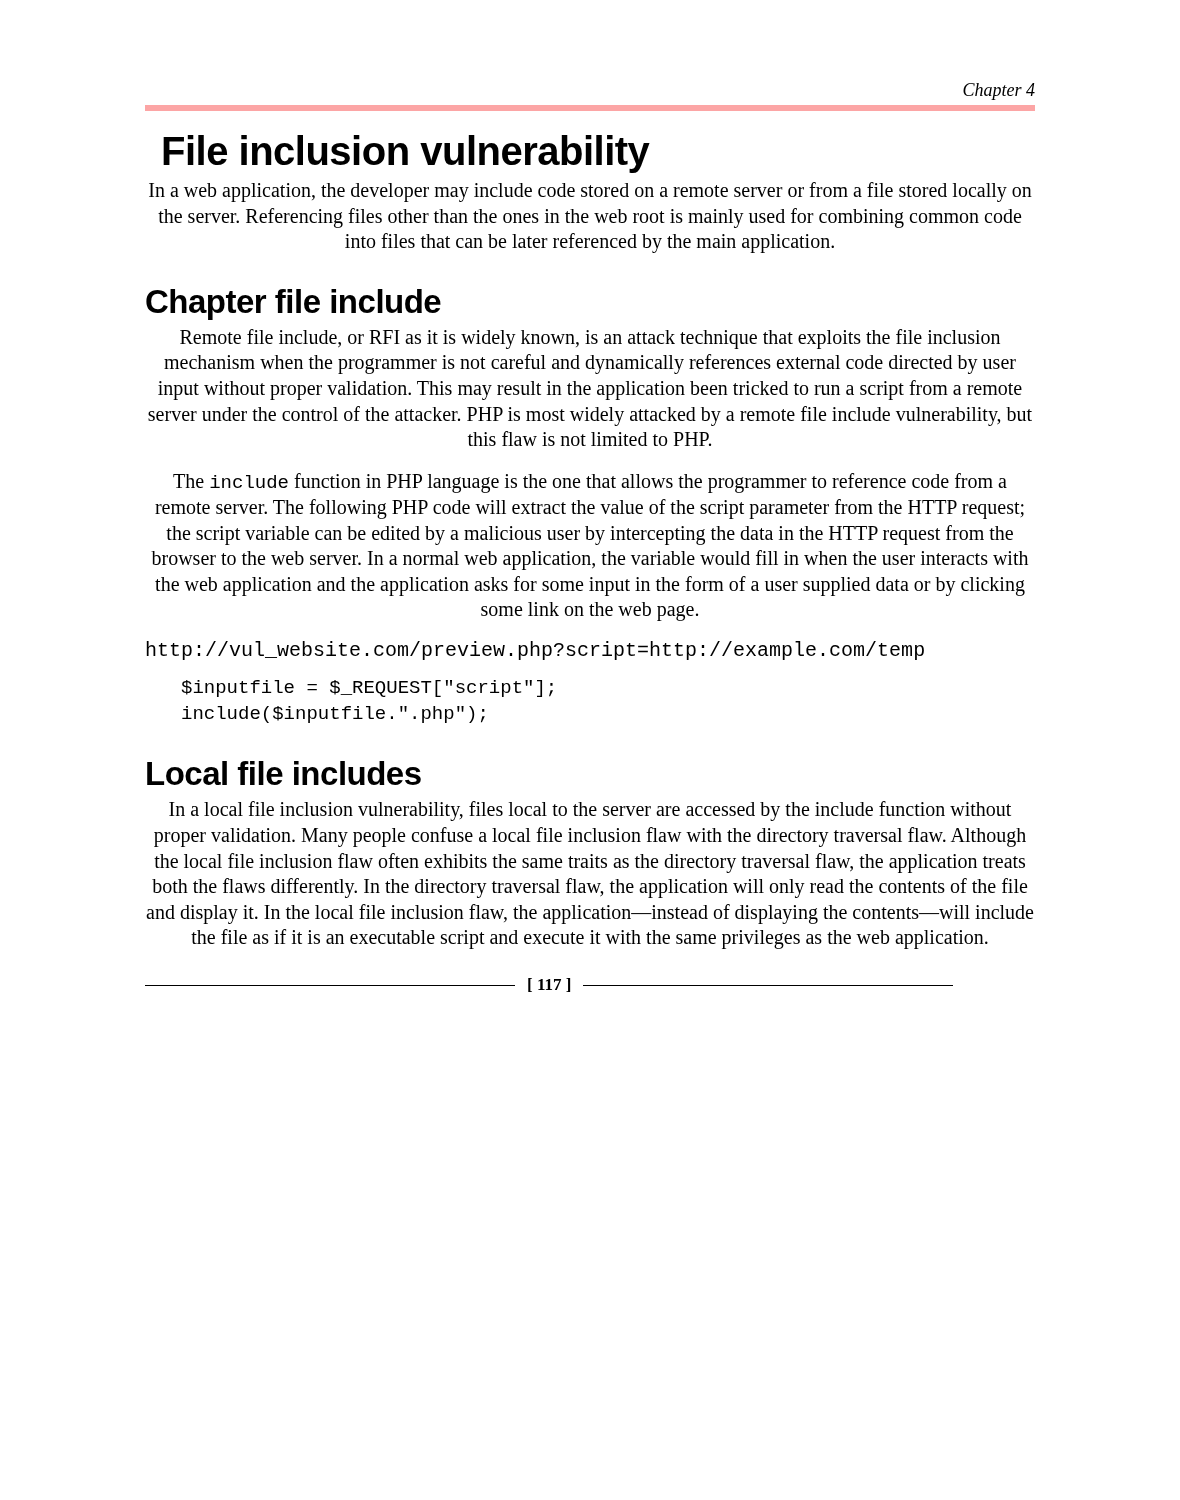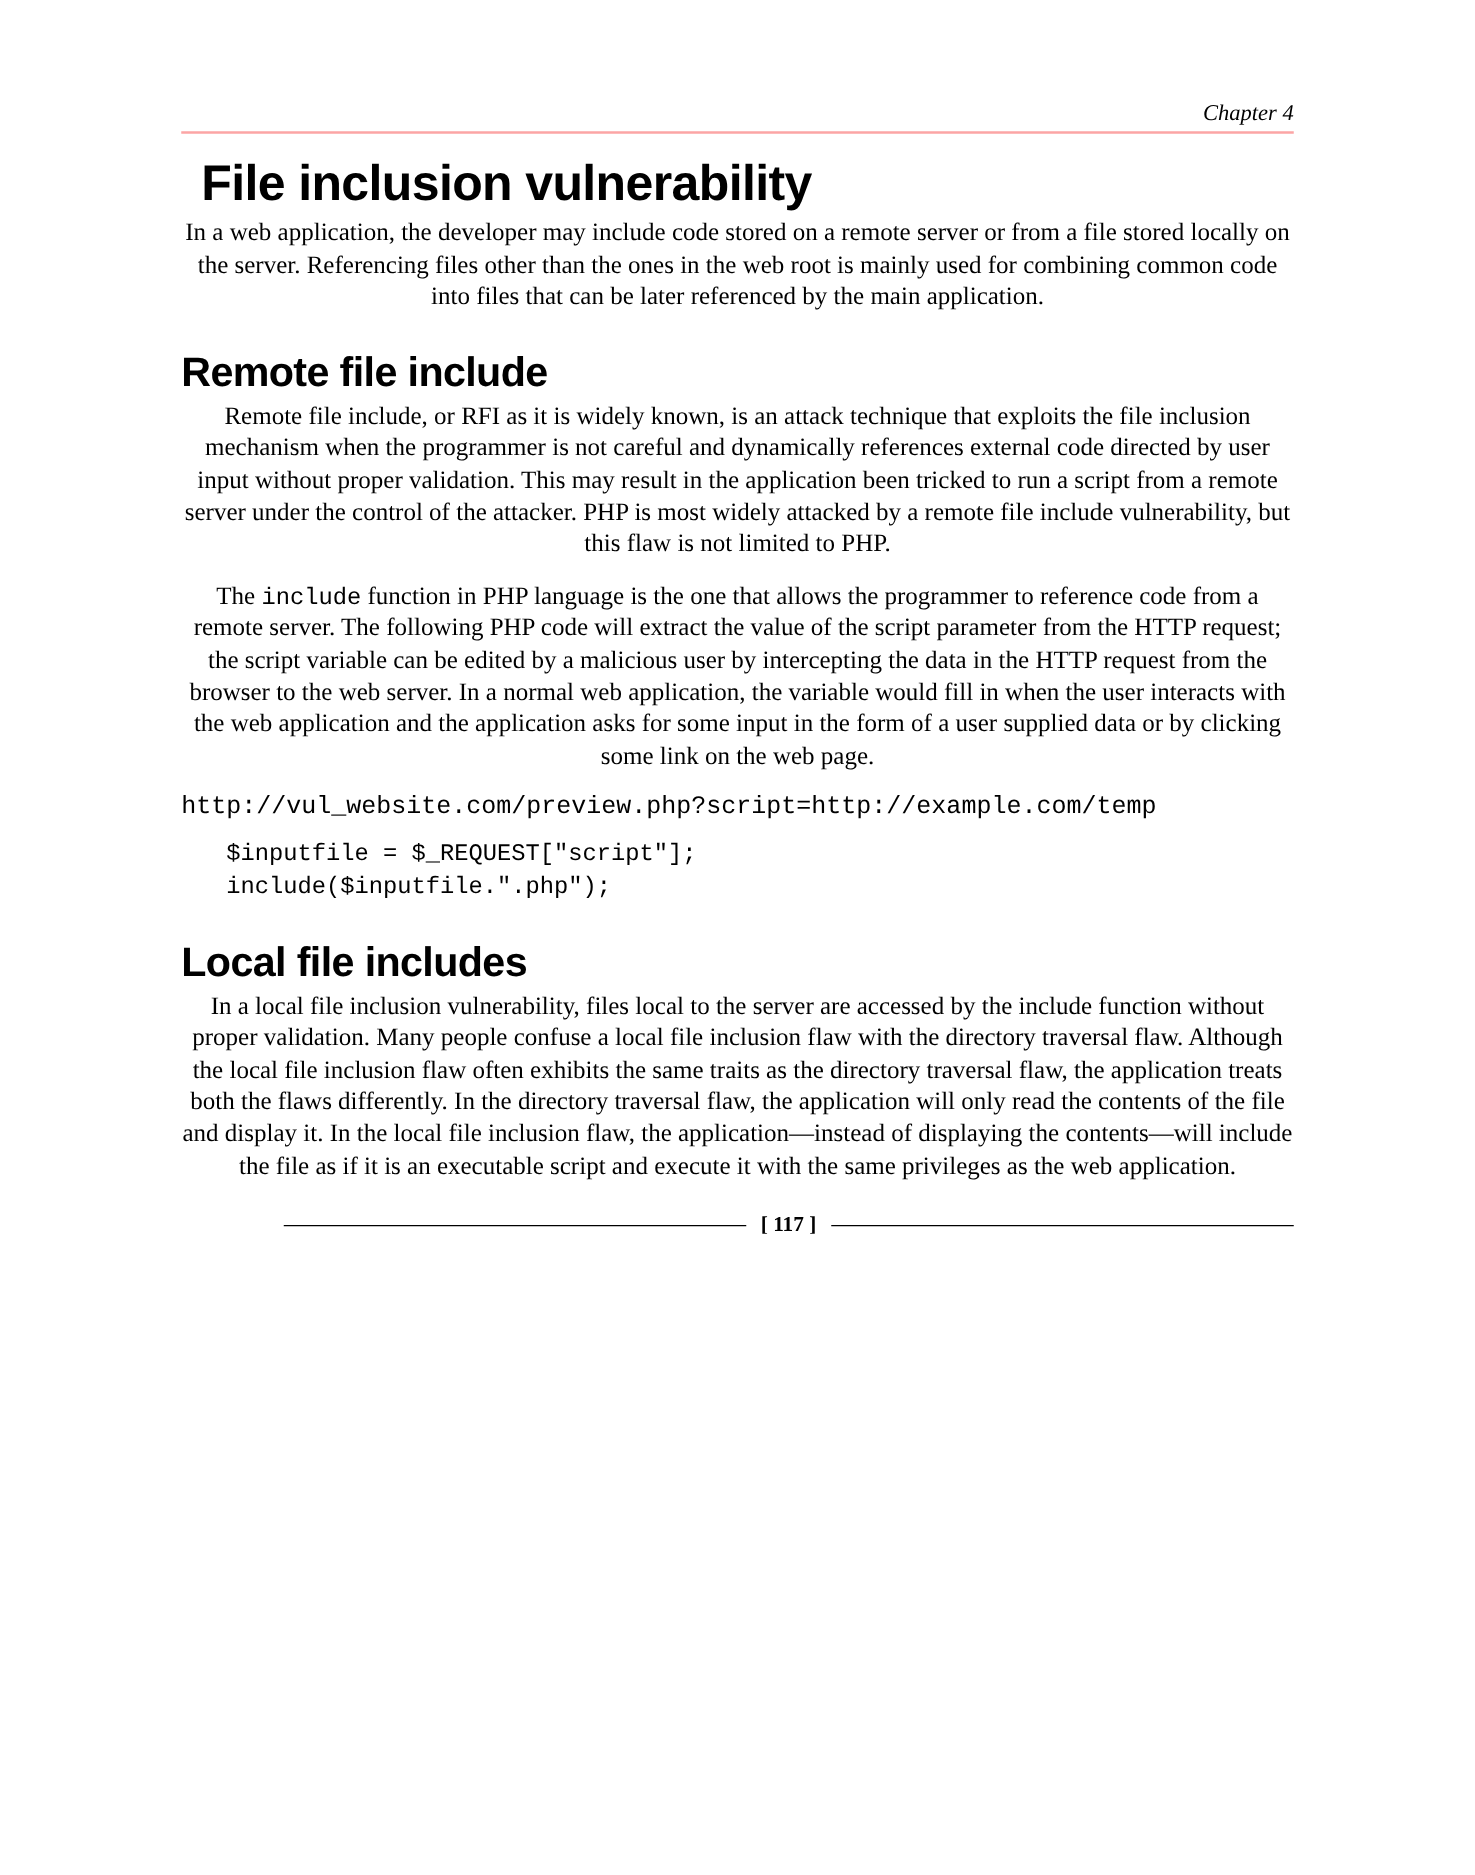--- a/index.html
+++ b/index.html
@@ -13,21 +13,21 @@
     position: relative;
   }
   .page {
     padding: 80px 145px 40px 145px;
   }
   .chapter-label {
     text-align: right;
     font-style: italic;
     font-size: 18px;
     margin-bottom: 6px;
-    border-bottom: 2px solid #fca5a5;
+    border-bottom: 6px solid #fca5a5;
     padding-bottom: 4px;
   }
   h1 {
     font-family: Arial, Helvetica, sans-serif;
     font-weight: bold;
     font-size: 40px;
     margin: 18px 0 4px 16px;
     letter-spacing: -0.5px;
   }
   h2 {
@@ -54,21 +54,21 @@
     margin: 6px 0 14px 0;
   }
   .code-block {
     font-family: "Courier New", Courier, monospace;
     font-size: 19px;
     white-space: pre;
     margin: 6px 0 6px 36px;
     line-height: 1.35;
   }
   .footer {
-    text-align: right;
+    text-align: left;
     margin-top: 24px;
     position: relative;
   }
   .footer-line-left, .footer-line-right {
     display: inline-block;
     vertical-align: middle;
     border-top: 1px solid #000;
     width: 370px;
   }
   .footer-num {
@@ -81,21 +81,21 @@
 </style>
 </head>
 <body>
 
 <div class="page">
   <div class="chapter-label">Chapter 4</div>
 
   <h1>File inclusion vulnerability</h1>
   <p class="body">In a web application, the developer may include code stored on a remote server or from a file stored locally on the server. Referencing files other than the ones in the web root is mainly used for combining common code into files that can be later referenced by the main application.</p>
 
-  <h2>Remote file include</h2>
+  <h2>Chapter file include</h2>
   <p class="body">Remote file include, or RFI as it is widely known, is an attack technique that exploits the file inclusion mechanism when the programmer is not careful and dynamically references external code directed by user input without proper validation. This may result in the application been tricked to run a script from a remote server under the control of the attacker. PHP is most widely attacked by a remote file include vulnerability, but this flaw is not limited to PHP.</p>
 
   <p class="body">
     <span>The </span><span class="mono">include</span><span> function in PHP language is the one that allows the programmer to reference code from a remote server. The following PHP code will extract the value of the script parameter from the HTTP request; the script variable can be edited by a malicious user by intercepting the data in the HTTP request from the browser to the web server. In a normal web application, the variable would fill in when the user interacts with the web application and the application asks for some input in the form of a user supplied data or by clicking some link on the web page.</span>
   </p>
 
 
   <div class="url-line">http://vul_website.com/preview.php?script=http://example.com/temp</div>
 
 

